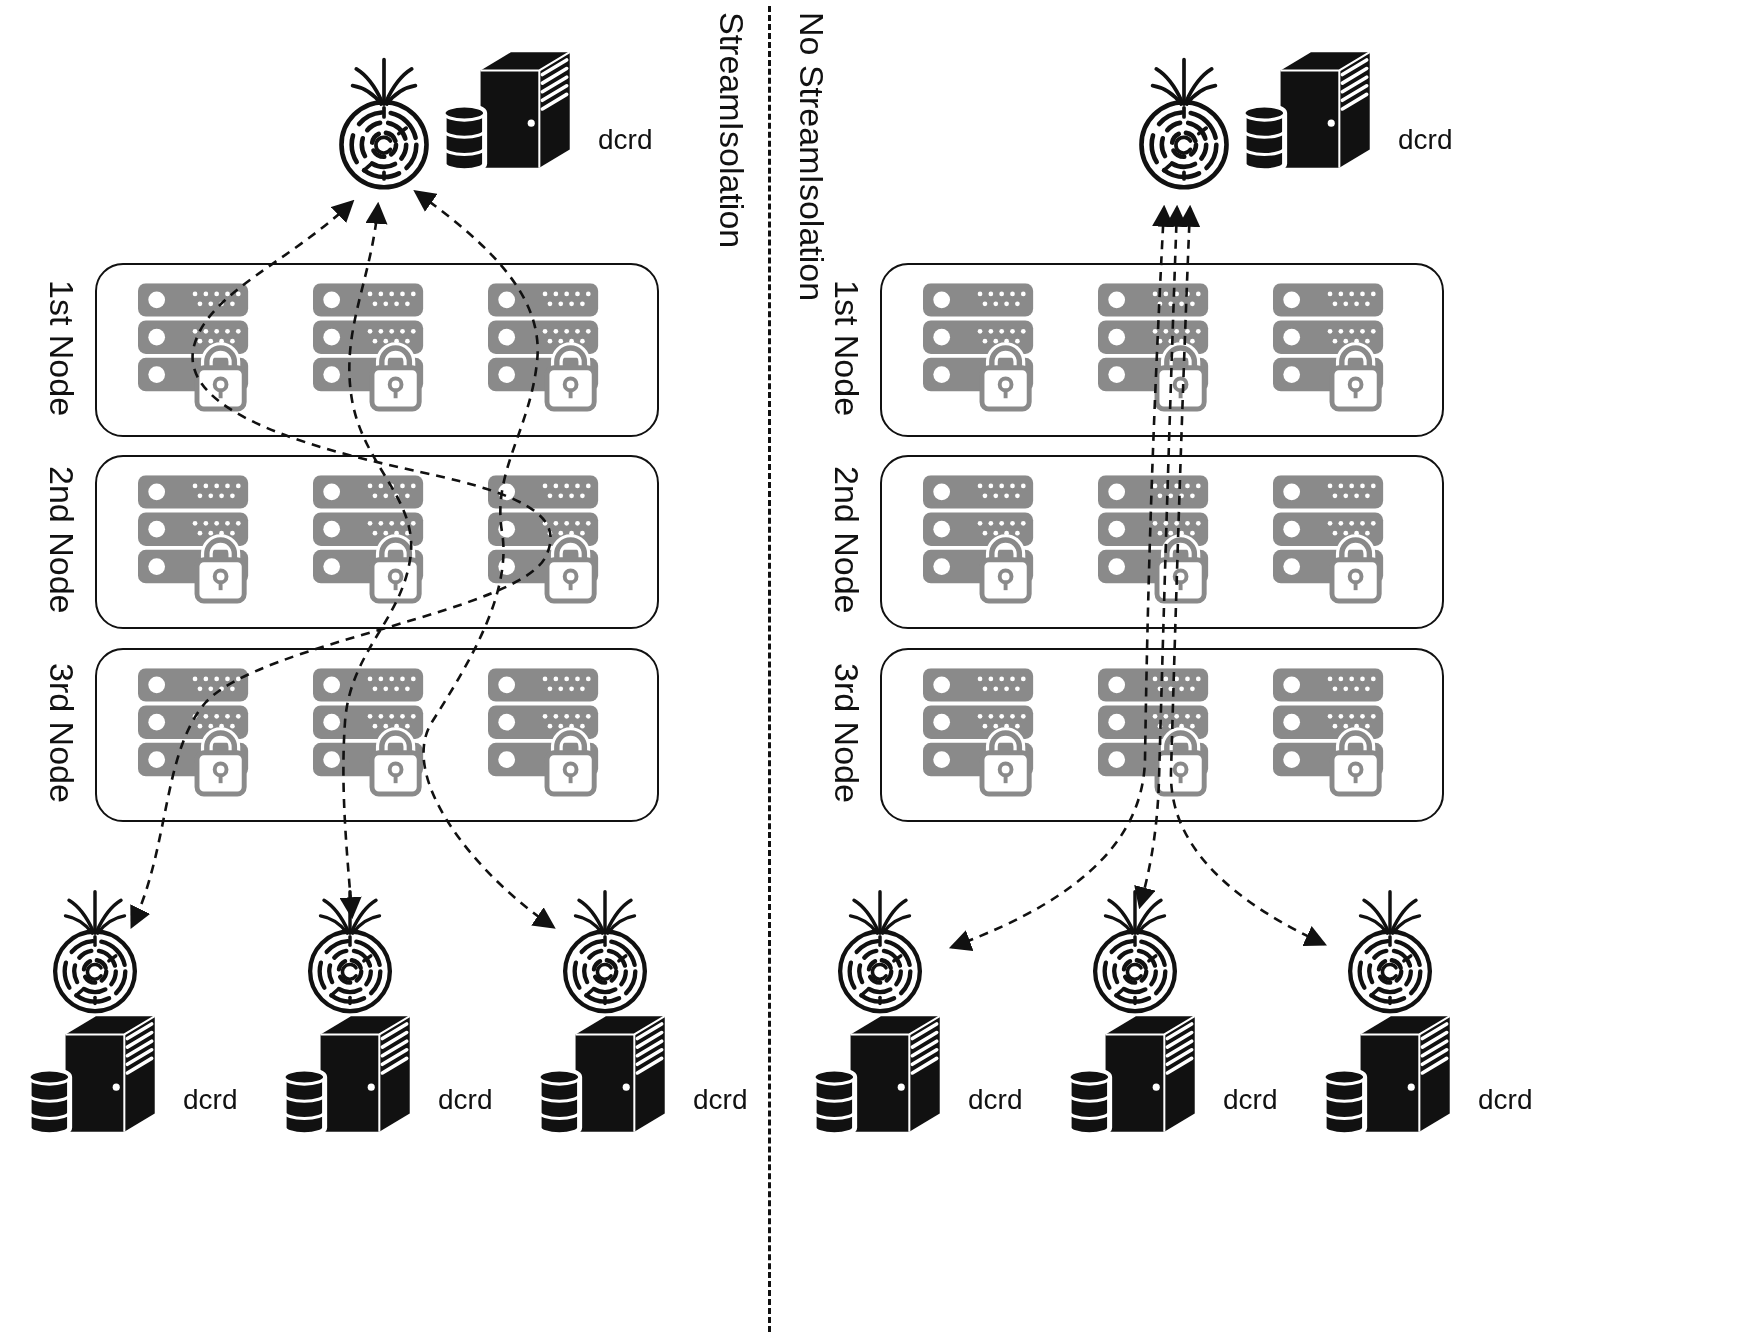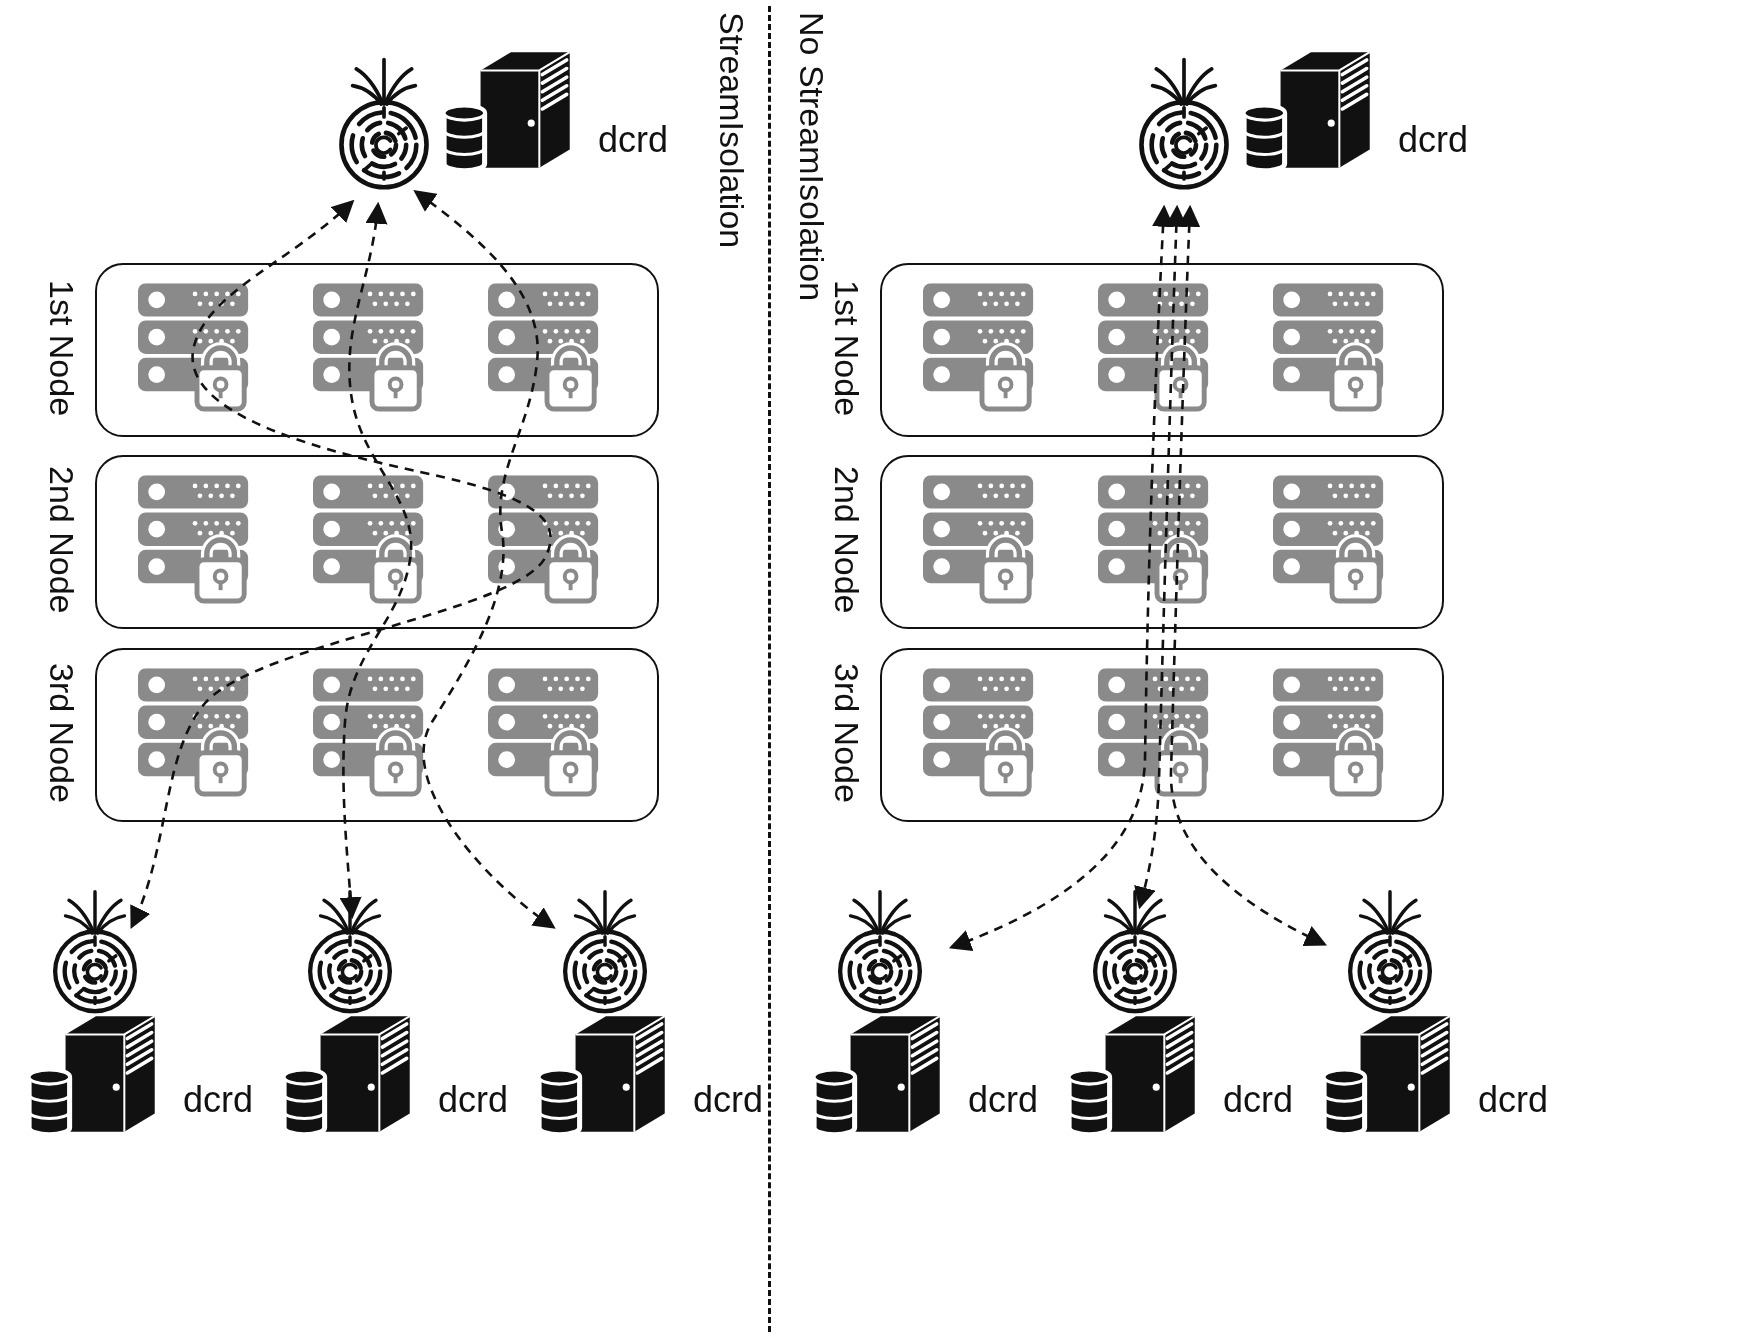--- a/index.html
+++ b/index.html
@@ -7,21 +7,21 @@
           font-family:"Liberation Sans",sans-serif;color:#111;}
   .node-box{position:absolute;width:560px;height:170px;border:2.5px solid #111;border-radius:28px;background:#fff;}
   .node-label{position:absolute;width:46px;display:flex;align-items:center;justify-content:center;}
   .node-label span{writing-mode:vertical-rl;text-orientation:mixed;font-size:34px;white-space:nowrap;}
   .panel-title{position:absolute;width:50px;display:flex;align-items:flex-start;justify-content:center;}
   .panel-title span{writing-mode:vertical-rl;text-orientation:mixed;font-size:34px;white-space:nowrap;}
   .rack{position:absolute;width:118px;height:133px;}
   .onion-top{position:absolute;width:112px;height:134px;}
   .onion-sm{position:absolute;width:104px;height:126px;}
   .server{position:absolute;width:152px;height:127px;}
-  .dcrd-label{position:absolute;font-size:36px;line-height:44px;}
+  .dcrd-label{position:absolute;font-size:28px;line-height:44px;}
   .arrows{position:absolute;left:0;top:0;pointer-events:none;}
   .divider{position:absolute;left:768px;top:6px;height:1326px;width:0;border-left:3px dashed #111;}
 </style>
 </head>
 <body>
 
 <div class="canvas">
 
   <svg width="0" height="0" style="position:absolute" aria-hidden="true">
     <defs>

